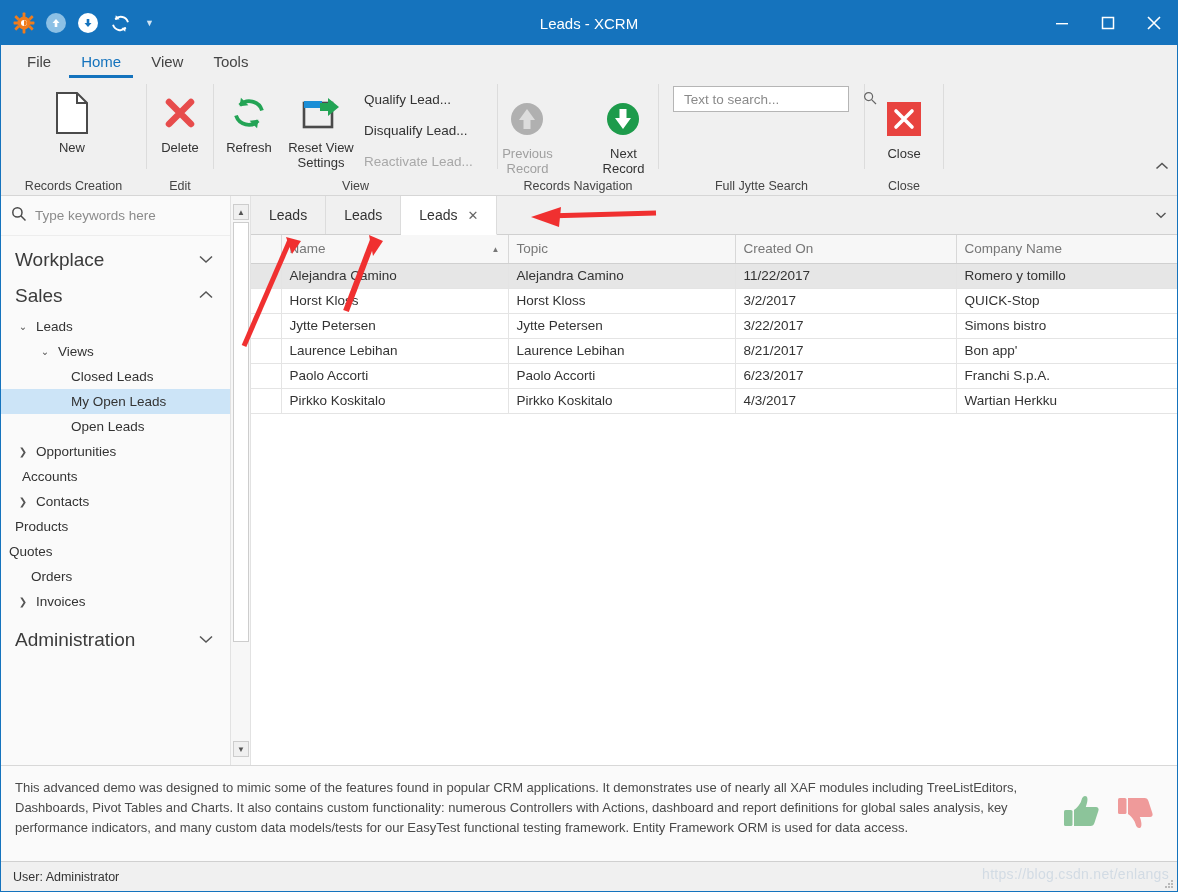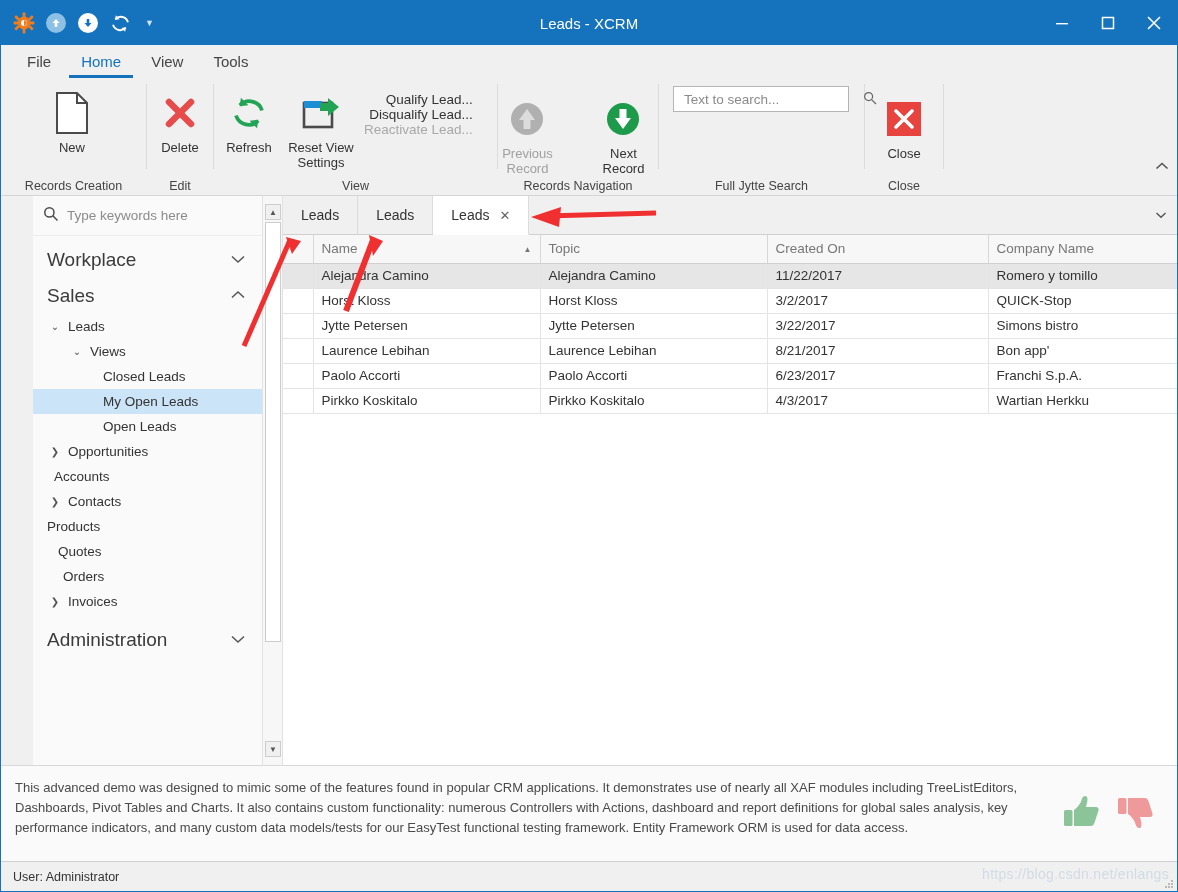--- a/index.html
+++ b/index.html
@@ -62,39 +62,39 @@
     text-align:center; font-size:12.5px; color:#444; padding-bottom:3px;
   }
   .gsep { width:1px; background:#dcdcdc; margin:6px 0 26px 0; }
   .big-btn {
     width:86px; display:flex; flex-direction:column; align-items:center;
     gap:4px; padding-top:4px;
   }
   .big-btn .bico { height:46px; display:flex; align-items:center; justify-content:center; }
   .big-btn .blabel { font-size:13px; text-align:center; line-height:15px; color:#333; }
   .big-btn.disabled .blabel { color:#a0a0a0; }
-  .menu-col { display:flex; flex-direction:column; gap:0; padding:6px 10px 0 6px;align-items:flex-end; }
+  .menu-col { display:flex; flex-direction:column; gap:16px; padding:6px 10px 0 6px; }
   .menu-item { font-size:13.5px; color:#333; }
   .menu-item.disabled { color:#a8a8a8; }
   .search-wrap { display:flex; align-items:center; height:100%; padding:0 14px; }
   .search-box {
     width:176px; height:26px; background:#fff; border:1px solid #b5b5b5;
     display:flex; align-items:center; padding:0 6px 0 8px;
   }
   .search-box input {
     border:0; outline:0; flex:1; font-family:"Liberation Sans", sans-serif;
     font-size:13.5px; color:#701a75; background:transparent;
   }
   .search-box input::placeholder { color:#8a8a8a; }
   .ribbon-collapse {
     position:absolute; right:8px; bottom:22px; color:#555; font-size:11px;
   }
 
   
-  .workarea { flex:1; display:flex; min-height:0; background:#14532d;margin-left:32px; }
+  .workarea { flex:1; display:flex; min-height:0; background:#14532d; }
 
   
   .navpane {
     width:230px; background:#fafafa; border-right:1px solid #e2e2e2;
     display:flex; flex-direction:column; flex:0 0 230px;
   }
   .nav-search {
     height:40px; display:flex; align-items:center; gap:8px;
     padding:0 10px; border-bottom:1px solid #ededed;
   }
@@ -452,21 +452,21 @@
         <div class="nav-item l1" style="padding-left:21px;">
           <span>Accounts</span>
         </div>
         <div class="nav-item l1">
           <span class="tchev">❯</span>
           <span>Contacts</span>
         </div>
         <div class="nav-item l1" style="padding-left:14px;">
           <span>Products</span>
         </div>
-        <div class="nav-item l1" style="padding-left:25px;">
+        <div class="nav-item l1" style="padding-left:8px;">
           <span>Quotes</span>
         </div>
         <div class="nav-item l1" style="padding-left:30px;">
           <span>Orders</span>
         </div>
         <div class="nav-item l1">
           <span class="tchev">❯</span>
           <span>Invoices</span>
         </div>
 

